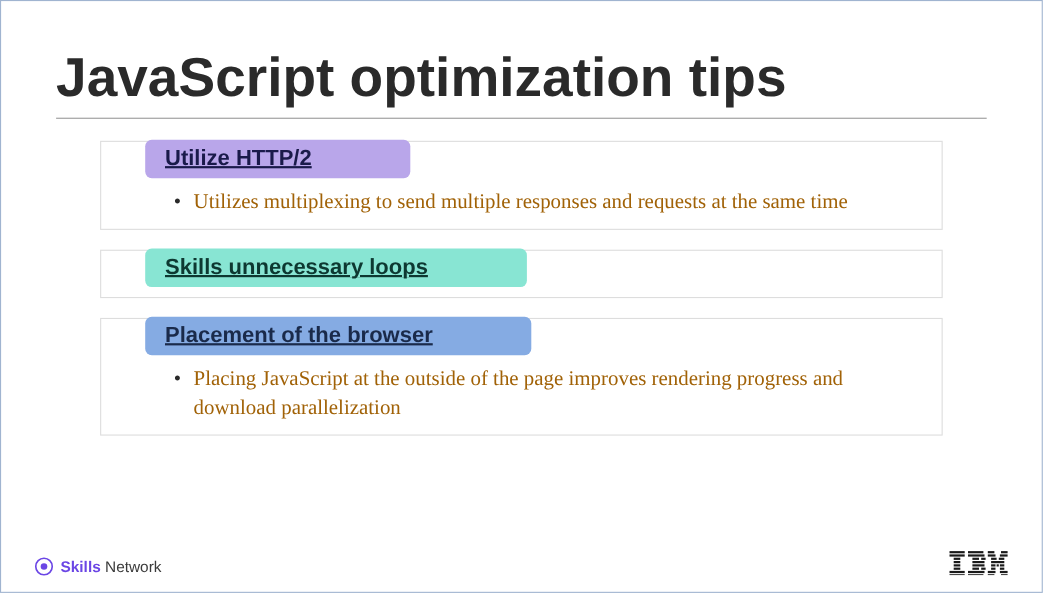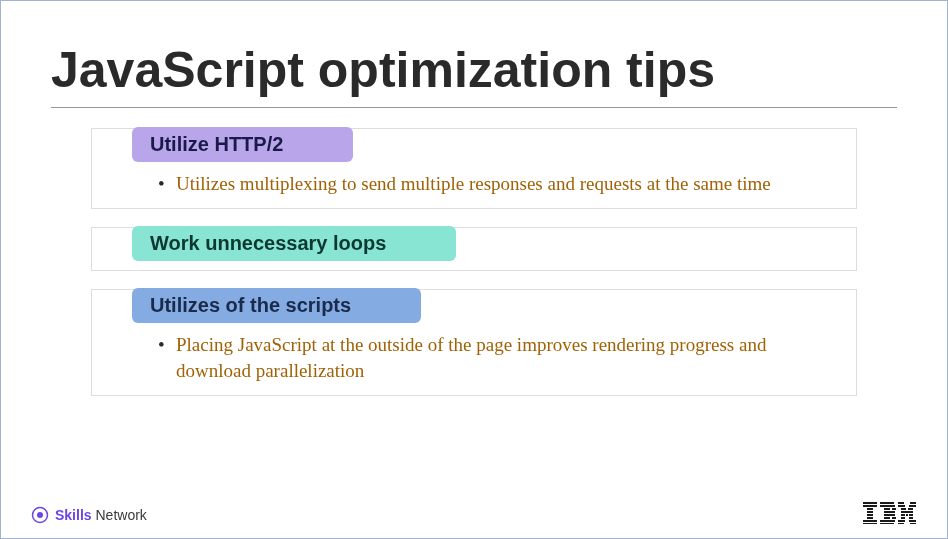--- a/index.html
+++ b/index.html
@@ -33,25 +33,26 @@
       position: relative;
       padding-top: 32px;
       padding-bottom: 10px;
       padding-left: 30px;
       padding-right: 30px;
     }
     .tip-header {
       position: absolute;
       top: -2px;
       left: 40px;
-      padding: 6px 70px 6px 18px;
+      padding: 6px 90px 6px 18px;
       border-radius: 6px;
       font-family: -apple-system, 'Segoe UI', Helvetica, Arial, sans-serif;
       font-size: 20px;
       font-weight: 700;
+      text-decoration: underline;
     }
     .tip-header.purple { background: #b9a6ea; color: #1a1a4a; }
     .tip-header.teal { background: #88e5d3; color: #0d3831; }
     .tip-header.blue { background: #85abe3; color: #1a2a4a; }
     .tip-content {
       margin-top: 10px;
       padding-left: 36px;
     }
     .tip-content ul {
       list-style: none;
@@ -105,25 +106,25 @@
   <div class="tip-box">
     <div class="tip-header purple">Utilize HTTP/2</div>
     <div class="tip-content">
       <ul>
           <li>Utilizes multiplexing to send multiple responses and requests at the same time</li>
         </ul>
     </div>
   </div>
 
   <div class="tip-box">
-    <div class="tip-header teal">Work unnecessary loops</div>
+    <div class="tip-header teal">Skills unnecessary loops</div>
   </div>
 
   <div class="tip-box">
-    <div class="tip-header blue">Utilizes of the scripts</div>
+    <div class="tip-header blue">Placement of the browser</div>
     <div class="tip-content">
       <ul>
           <li>Placing JavaScript at the outside of the page improves rendering progress and download parallelization</li>
         </ul>
     </div>
   </div>
 
   <div class="footer">
     <div class="skills-network">
       <svg class="sn-icon" viewBox="0 0 24 24">

